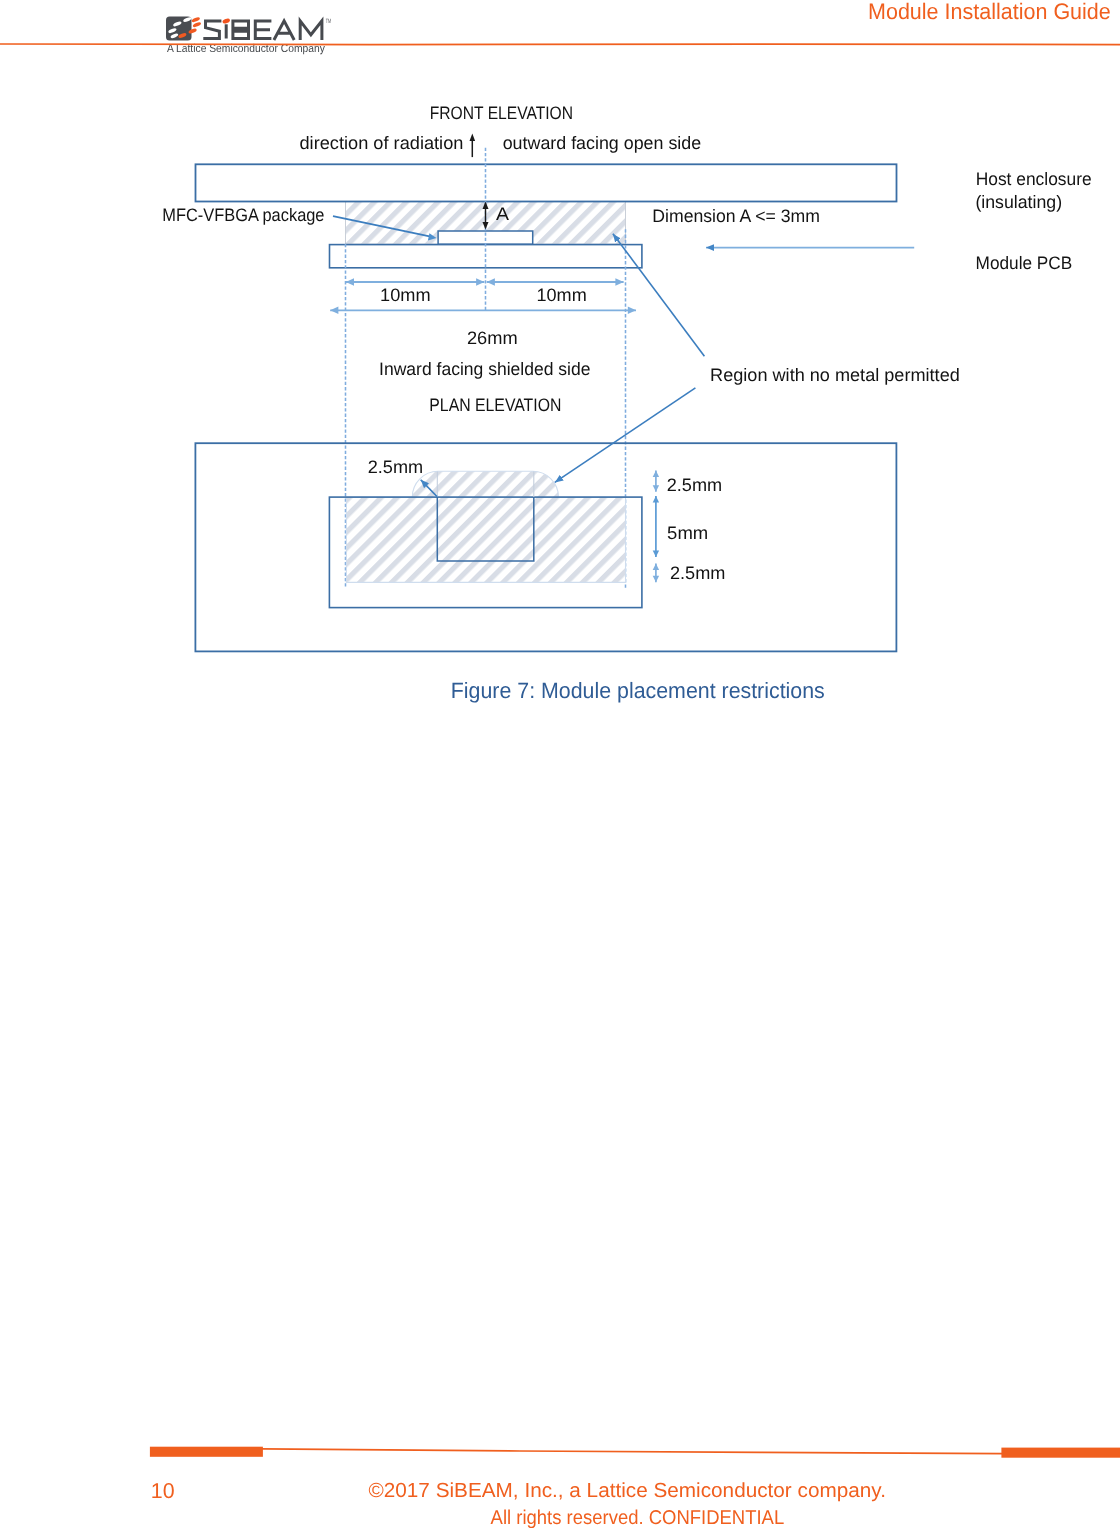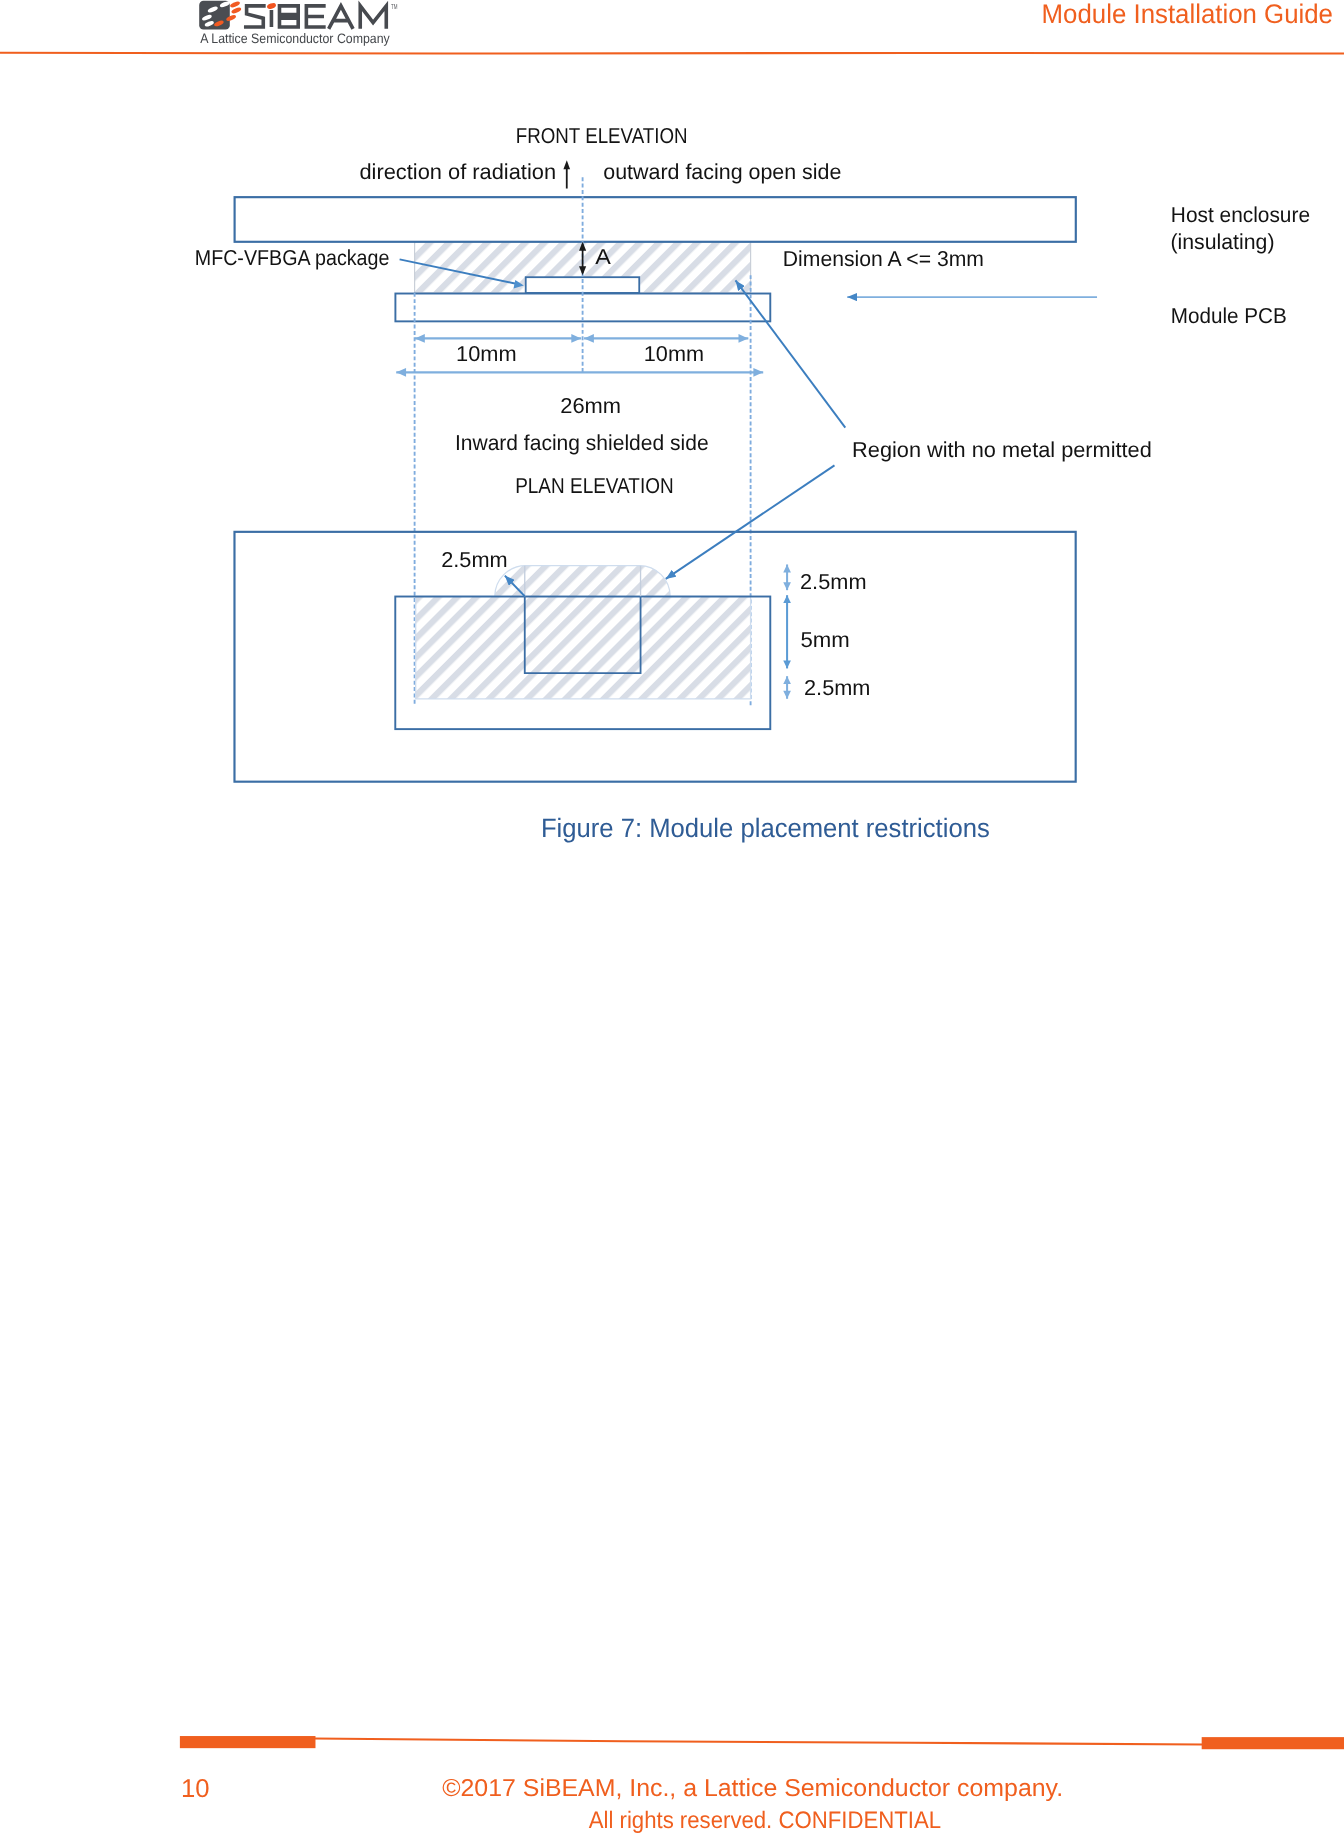--- a/index.html
+++ b/index.html
@@ -5,21 +5,21 @@
 <style>
   html,body{margin:0;padding:0;background:#fff;}
   body{width:1120px;height:1528px;font-family:"Liberation Sans",sans-serif;
        -webkit-font-smoothing:antialiased;text-rendering:geometricPrecision;}
   .page{position:relative;width:1120px;height:1528px;overflow:hidden;background:#fff;
         will-change:transform;}
   svg text{-webkit-font-smoothing:antialiased;}
   .abs{position:absolute;}
   
   .hdr-title-svg{left:869px;top:0px;}
-  .logo{left:163px;top:0px;width:170px;height:40px;}
+  .logo{left:163px;top:16px;width:170px;height:40px;}
   .hdr-rule{left:0;top:36px;width:1120px;height:10px;}
   
   #fig{left:0;top:0;}
   .fig-cap{left:0;top:672px;}
   
   .ftr-rule{left:0;top:1442px;width:1120px;height:20px;}
   .ftr-text{left:0;top:1468px;}
 </style>
 </head>
 <body>

